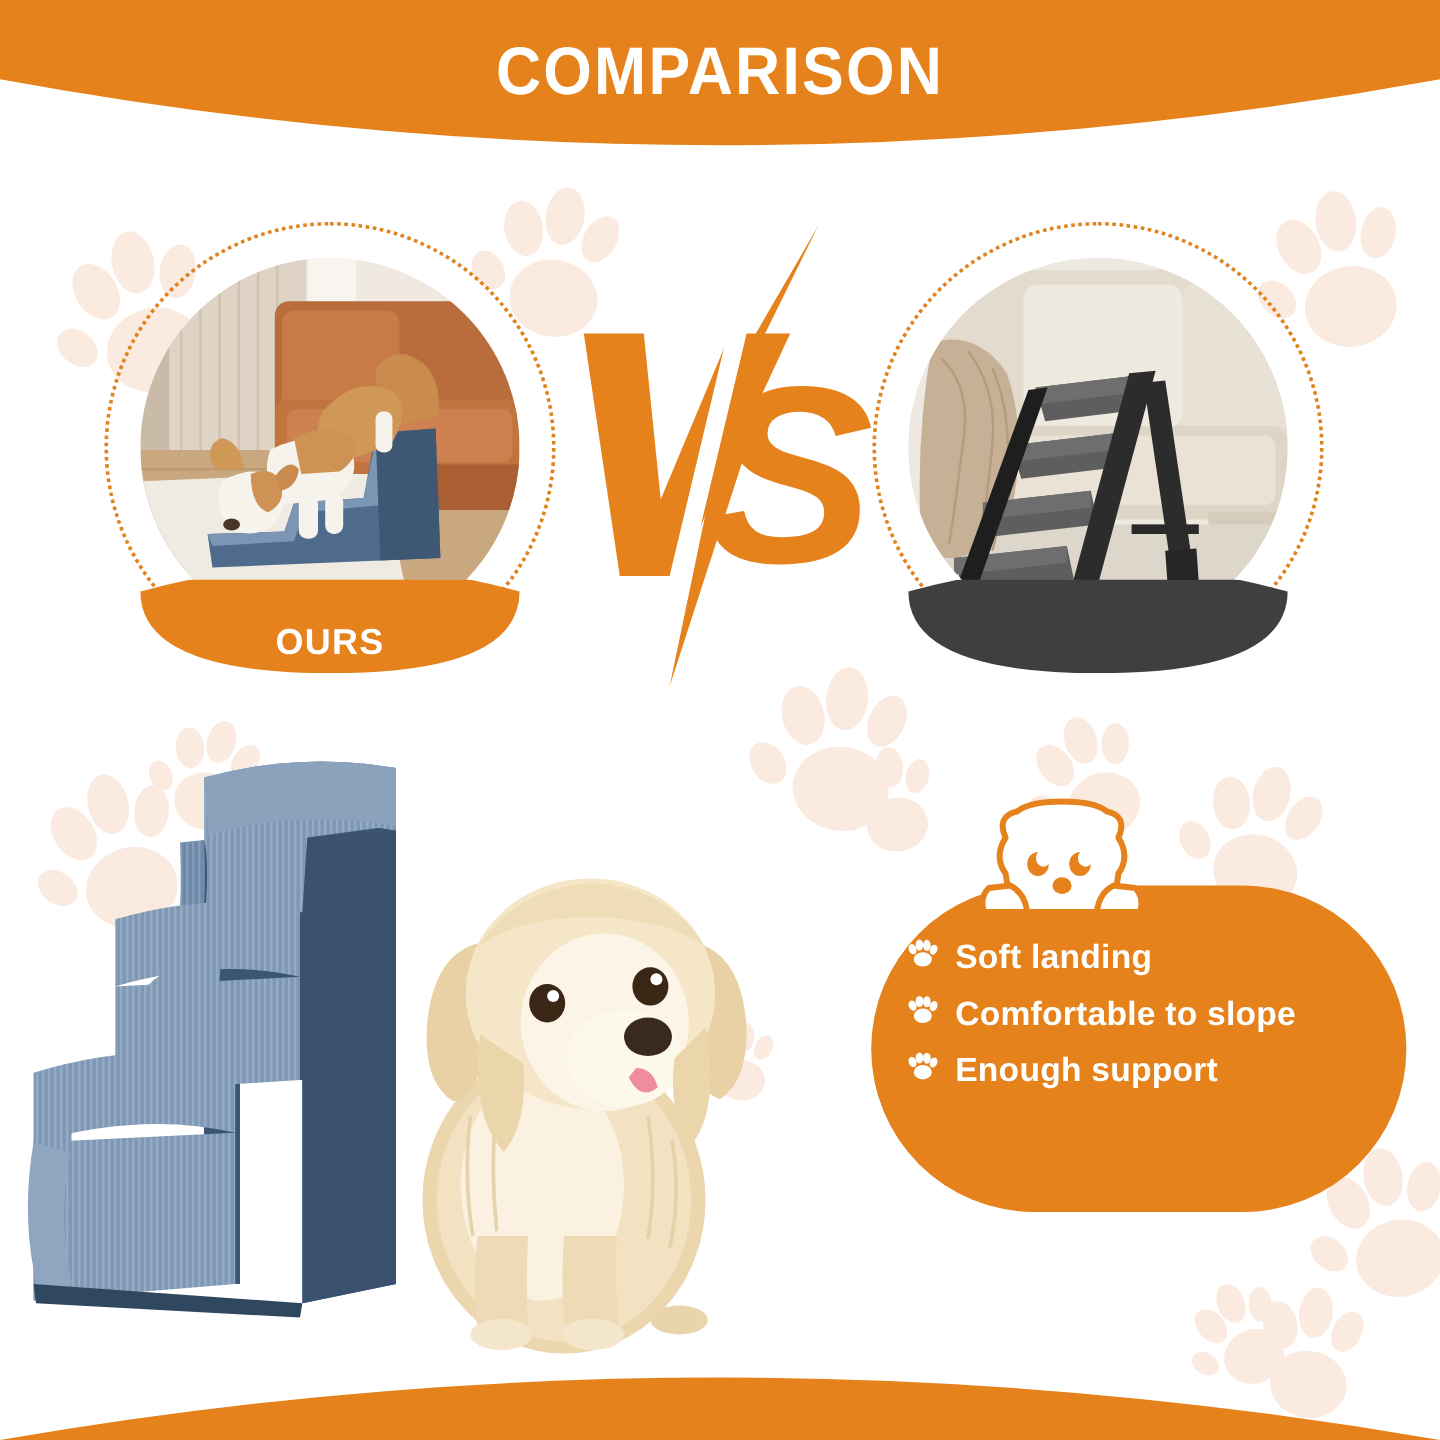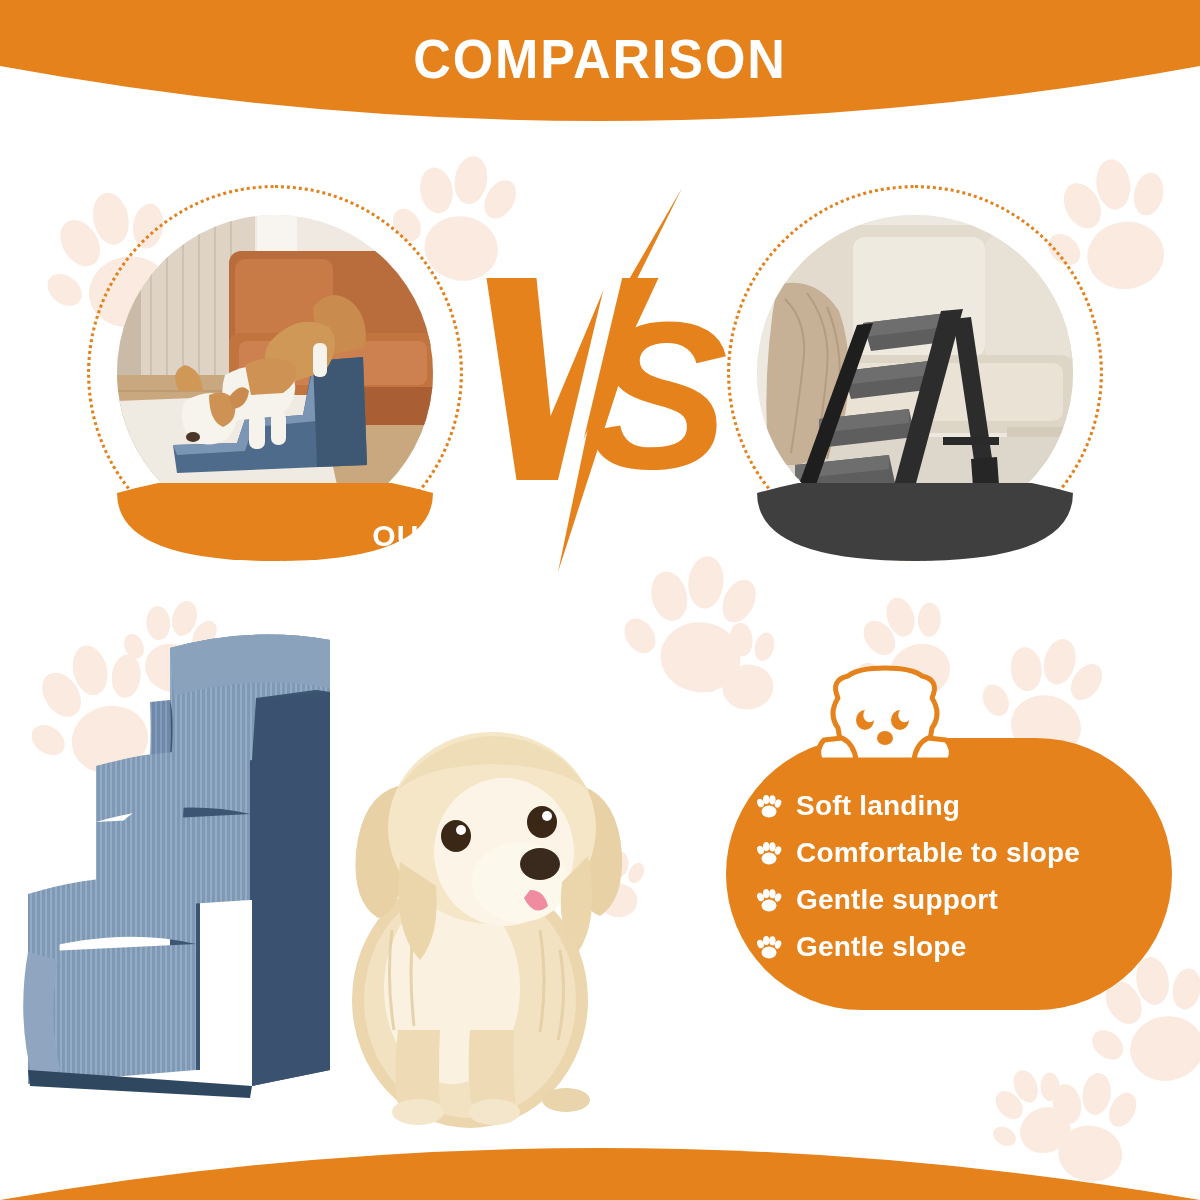--- a/index.html
+++ b/index.html
@@ -48,40 +48,40 @@
   }
   .photo-circle .scene { position:absolute; inset:0; }
 
   .label-banner {
     position:absolute; bottom:0; left:0; width:100%; height:78px;
     overflow:hidden;
   }
   .label-banner svg { display:block; width:100%; height:78px; }
   .label-text {
     position:absolute; bottom:8px; left:0; width:100%;
-    text-align:right; color:#ffffff;
+    text-align:center; color:#ffffff;
     font-size:30px; font-weight:bold; letter-spacing:1px;
   }
 
   
   .vs-wrap { position:absolute; left:470px; top:180px; width:260px; height:400px; z-index:5; }
 
   
   .product-area { position:absolute; left:0px; top:600px; width:760px; height:540px; z-index:2; }
 
   
   .features-pill {
     position:absolute; left:726px; top:738px; width:446px; height:272px;
     background:#E5821C; border-radius:136px; z-index:3;
   }
   .features-list {
     position:absolute; left:756px; top:782px; width:430px; z-index:4;
   }
   .feature-item {
-    display:flex; align-items:center; gap:14px;
+    display:flex; align-items:flex-start; gap:14px;
     height:47px;
   }
   .feature-paw { width:26px; height:24px; flex:0 0 26px; }
   .feature-text {
     color:#ffffff; font-size:28px; font-weight:bold;
     letter-spacing:0.2px; white-space:nowrap;
   }
 
   .dog-peek { position:absolute; left:808px; top:664px; width:154px; height:106px; z-index:5; }
 
@@ -392,35 +392,23 @@
   <div class="feature-item">
     <svg class="feature-paw" viewBox="0 0 26 24" xmlns="http://www.w3.org/2000/svg">
       <g fill="#ffffff">
         <ellipse cx="13" cy="17.5" rx="7.5" ry="6"></ellipse>
         <ellipse cx="4.5" cy="9" rx="3.2" ry="4.4" transform="rotate(-22 4.5 9)"></ellipse>
         <ellipse cx="10.2" cy="5.6" rx="3.2" ry="4.6"></ellipse>
         <ellipse cx="16.4" cy="5.8" rx="3.2" ry="4.6"></ellipse>
         <ellipse cx="22" cy="9.4" rx="3.1" ry="4.3" transform="rotate(22 22 9.4)"></ellipse>
       </g>
     </svg>
-    <span class="feature-text">Gentle support</span>
+    <span class="feature-text">Enough support</span>
   </div>
 
-  <div class="feature-item">
-    <svg class="feature-paw" viewBox="0 0 26 24" xmlns="http://www.w3.org/2000/svg">
-      <g fill="#ffffff">
-        <ellipse cx="13" cy="17.5" rx="7.5" ry="6"></ellipse>
-        <ellipse cx="4.5" cy="9" rx="3.2" ry="4.4" transform="rotate(-22 4.5 9)"></ellipse>
-        <ellipse cx="10.2" cy="5.6" rx="3.2" ry="4.6"></ellipse>
-        <ellipse cx="16.4" cy="5.8" rx="3.2" ry="4.6"></ellipse>
-        <ellipse cx="22" cy="9.4" rx="3.1" ry="4.3" transform="rotate(22 22 9.4)"></ellipse>
-      </g>
-    </svg>
-    <span class="feature-text">Gentle slope</span>
-  </div>
 
 </div>
 
 <div class="bottom-wave">
   <svg viewBox="0 0 1200 110" xmlns="http://www.w3.org/2000/svg" preserveAspectRatio="none">
     <path d="M0,110 Q600,6 1200,110 Z" fill="#E5821C"></path>
   </svg>
 </div>
 
 </body></html>

